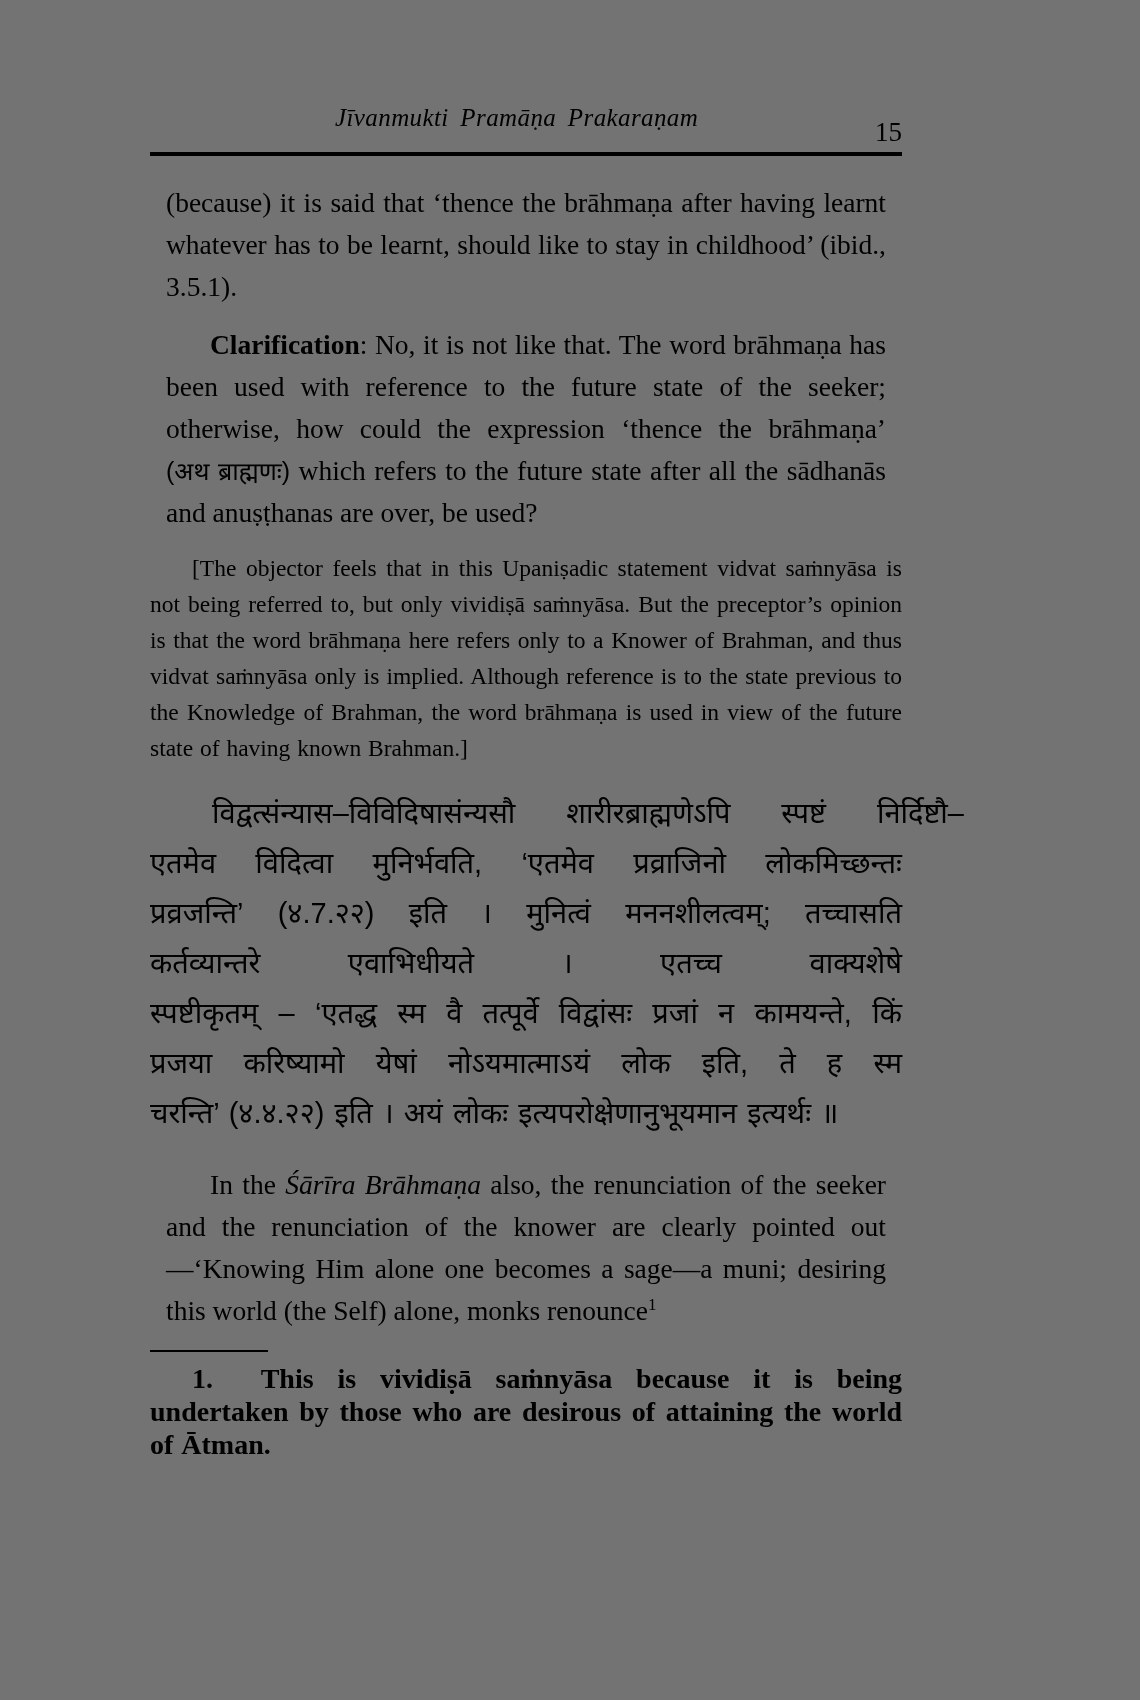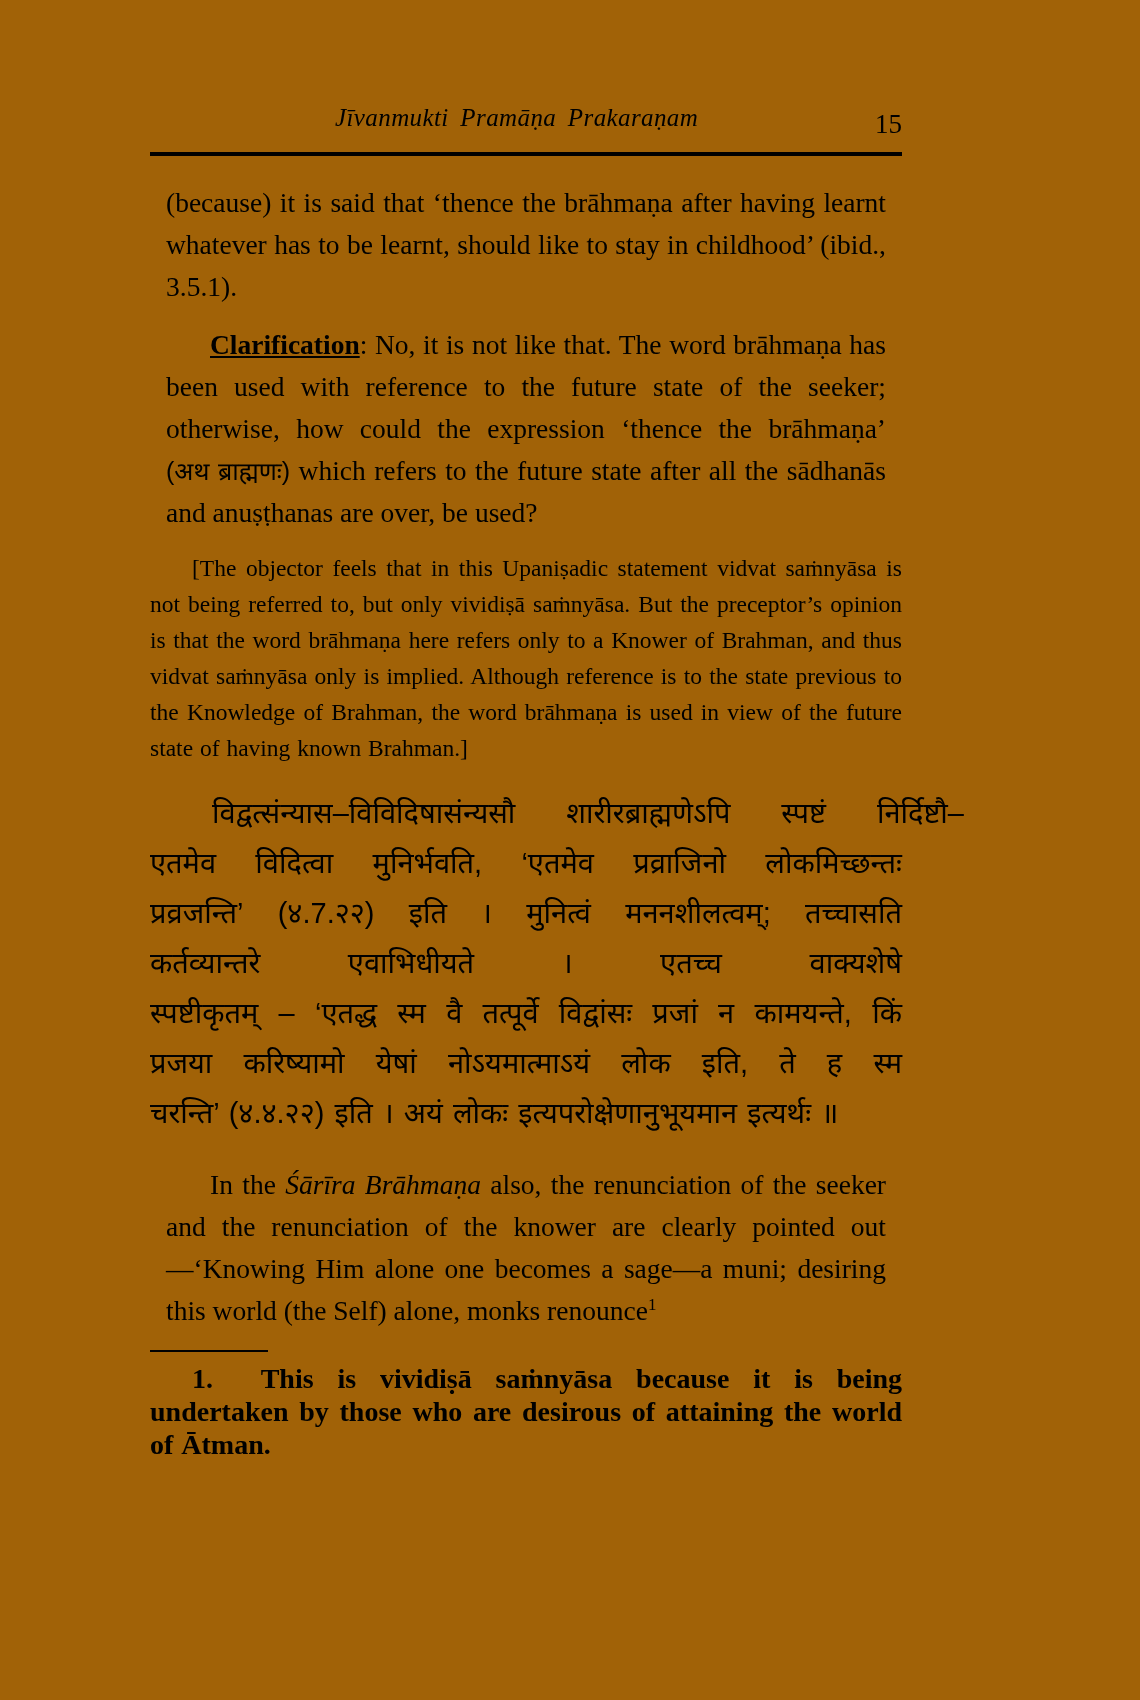--- a/index.html
+++ b/index.html
@@ -4,21 +4,21 @@
 <style>
   html, body {
     margin: 0;
     padding: 0;
     background: #ffffff;
   }
   .page {
     position: relative;
     width: 1140px;
     height: 1700px;
-    background: #a16207;
+    background: #737373;
     margin: 0 auto;
     overflow: hidden;
     font-family: "Liberation Serif", "DejaVu Serif", serif;
     color: #000000;
   }
   .content {
     position: absolute;
     left: 150px;
     top: 104px;
     width: 752px;
@@ -36,41 +36,41 @@
     font-style: italic;
     font-size: 25px;
     letter-spacing: 0.4px;
     word-spacing: 5px;
     white-space: nowrap;
     margin-left: 185px;
   }
   .runhead-pageno {
     position: absolute;
     right: 0;
-    bottom: 8px;
+    bottom: 0;
     font-size: 27px;
   }
   .header-rule {
     border: 0;
     border-top: 4px solid #000;
     margin: 4px 0 0 0;
     width: 752px;
   }
 
   
   .para {
     font-size: 27.5px;
     line-height: 42px;
     text-align: justify;
     text-justify: inter-word;
     margin: 16px;
   }
   .para.first { margin-top: 26px; }
   .para.indent { text-indent: 44px; }
-  .bold-label { font-weight: bold; text-decoration: underline; }
+  .bold-label { font-weight: bold; }
   .dev-inline {
     font-family: "Liberation Sans", "DejaVu Sans", sans-serif;
     font-size: 25px;
   }
 
   
   .commentary {
     font-size: 23.5px;
     line-height: 36px;
     text-align: justify;

